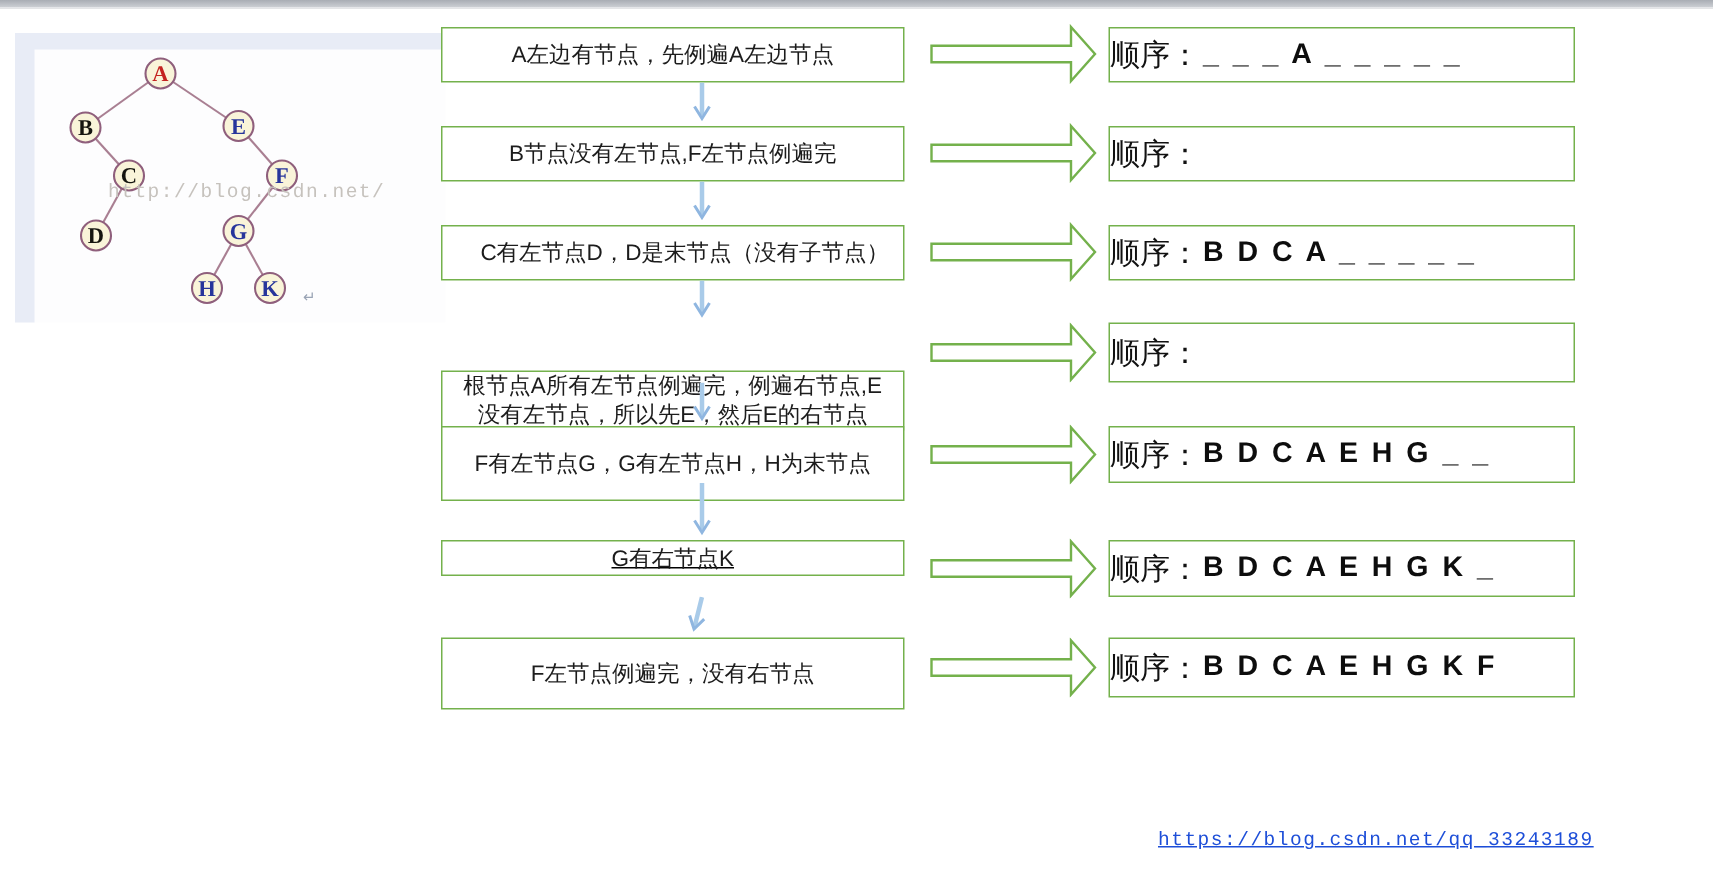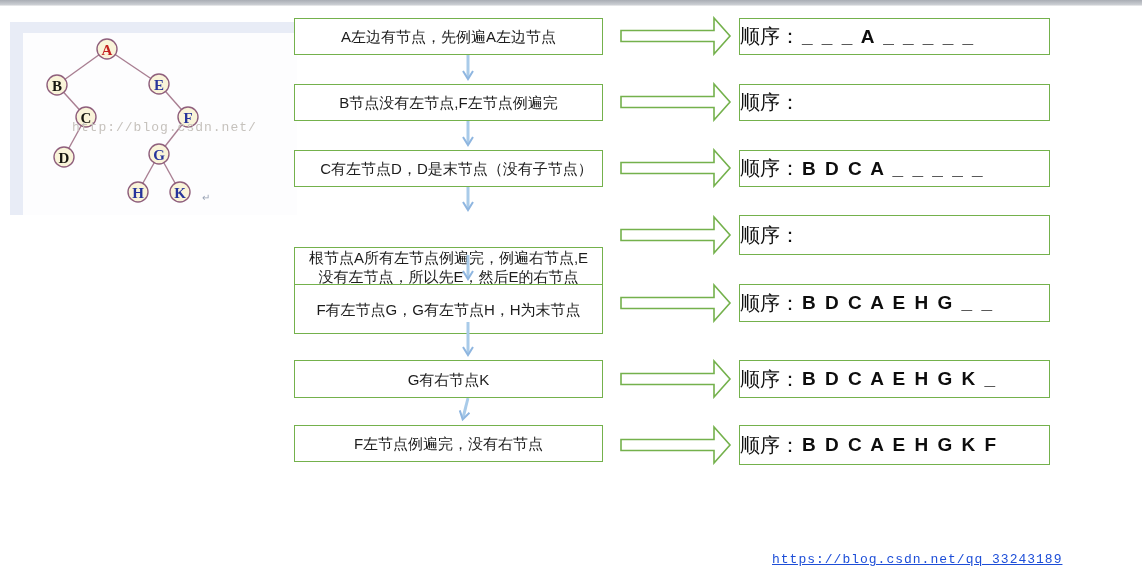--- a/index.html
+++ b/index.html
@@ -151,36 +151,36 @@
   </svg>
   <div class="rbox" style="top:284px;height:38px;">
     <span class="olabel">顺序：</span>
       <span class="oseq">B D C A E H G _ _</span>
   </div>
   <svg class="conn" style="top:322px;" width="20" height="38">
     <line x1="10" y1="0" x2="10" y2="31"></line>
       <polyline points="5,25 10,33 15,25"></polyline>
   </svg>
 
-  <div class="lbox" style="top:360px;height:38px;">
+  <div class="lbox" style="top:360px;height:24px;text-decoration:underline;">
     <div class="lline">G有右节点K</div>
   </div>
   <svg class="barrow" style="top:359px;" viewBox="0 0 112 40">
     <polygon points="1,14.5 94,14.5 94,2 110,20 94,38 94,25.5 1,25.5"></polygon>
   </svg>
   <div class="rbox" style="top:360px;height:38px;">
     <span class="olabel">顺序：</span>
       <span class="oseq">B D C A E H G K _</span>
   </div>
   <svg class="conn slant" style="top:398px;" width="20" height="27">
     <line x1="10" y1="0" x2="10" y2="20"></line>
       <polyline points="5,14 10,22 15,14"></polyline>
   </svg>
 
-  <div class="lbox" style="top:425px;height:37px;">
+  <div class="lbox" style="top:425px;height:48px;">
     <div class="lline">F左节点例遍完，没有右节点</div>
   </div>
   <svg class="barrow" style="top:425px;" viewBox="0 0 112 40">
     <polygon points="1,14.5 94,14.5 94,2 110,20 94,38 94,25.5 1,25.5"></polygon>
   </svg>
   <div class="rbox" style="top:425px;height:40px;">
     <span class="olabel">顺序：</span>
       <span class="oseq">B D C A E H G K F</span>
   </div>
 

